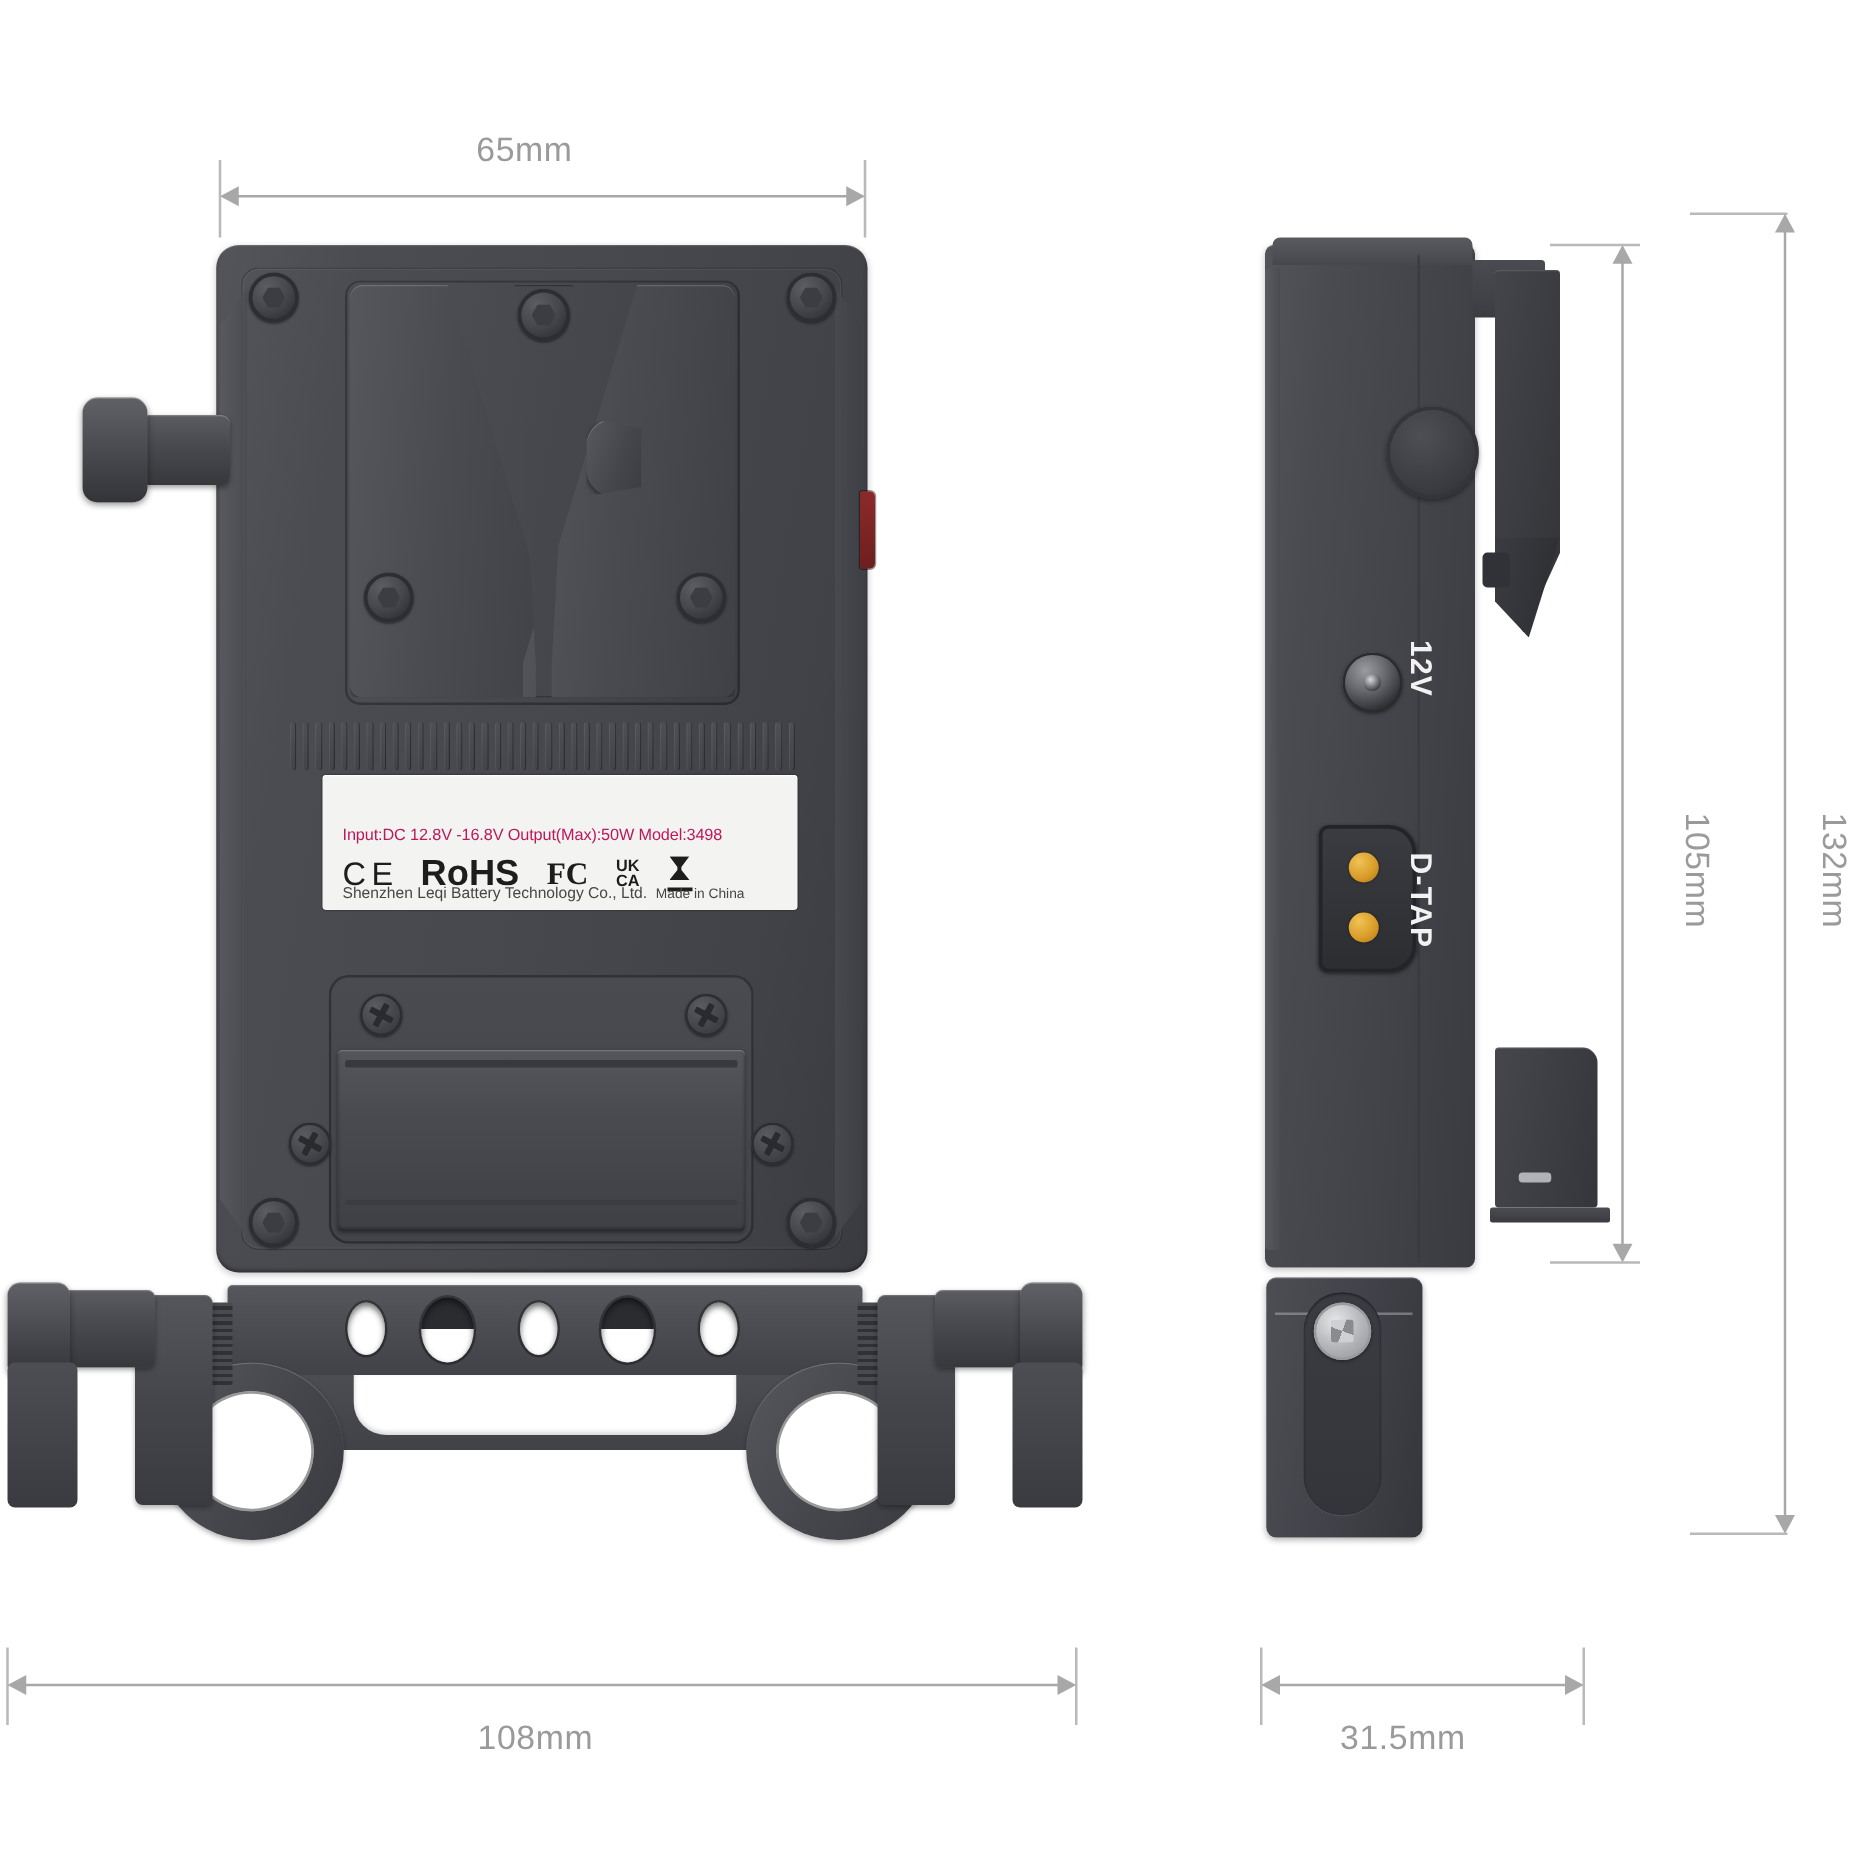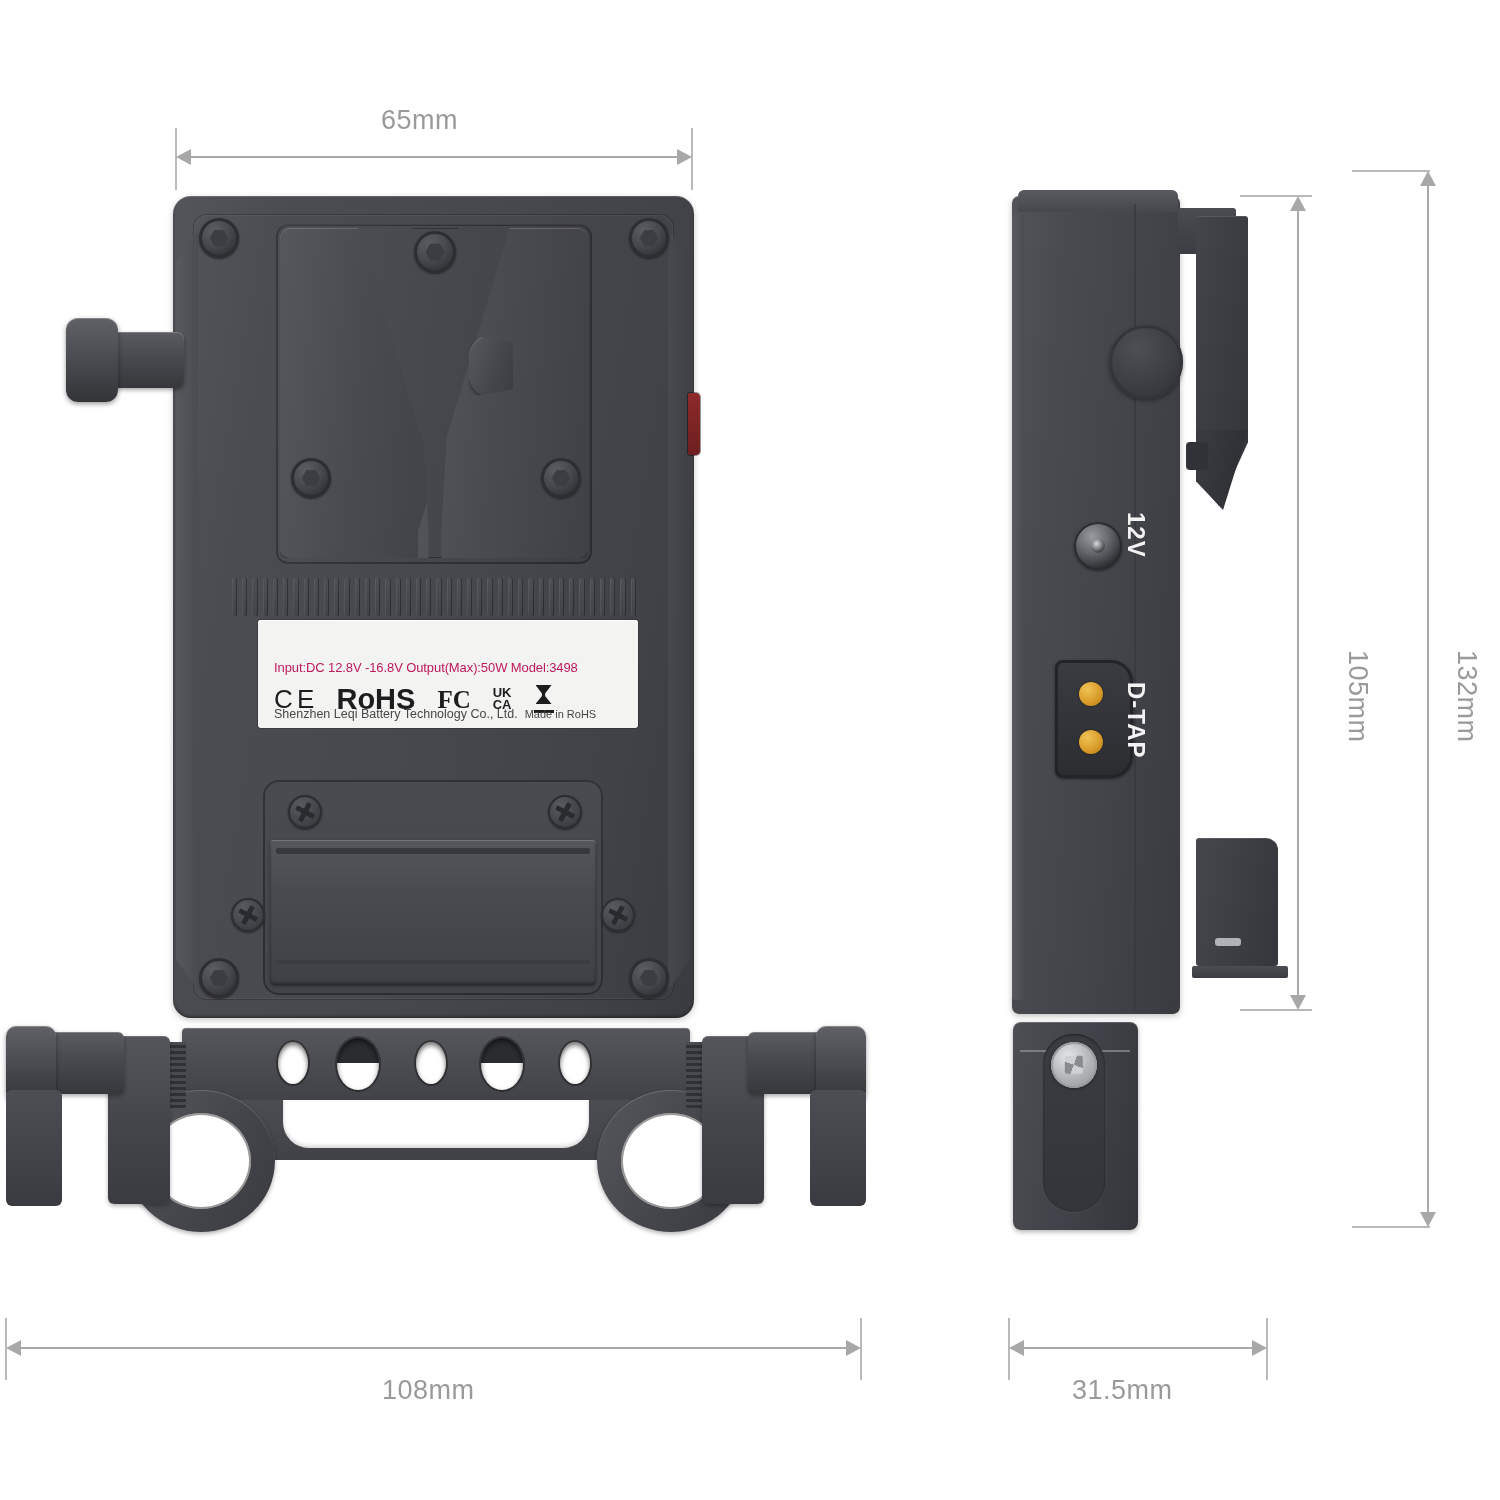--- a/index.html
+++ b/index.html
@@ -245,21 +245,21 @@
         <span class="mk ukca">
           <span>UK</span><br>
           <span>CA</span>
         </span>
         <span class="wee">
             <i></i>
             <b></b>
           </span>
       </div>
       <div class="lp-row lp-foot">
-        <span>Shenzhen Leqi Battery Technology Co., Ltd.</span>&nbsp;&nbsp;<span style="font-size:11px;">Made in RoHS</span>
+        <span>Shenzhen Leqi Battery Technology Co., Ltd.</span>&nbsp;&nbsp;<span style="font-size:11px;">Made in China</span>
       </div>
     </div>
 
     <div class="part" style="left:263px;top:780px;width:340px;height:215px;border-radius:16px;
                 background:linear-gradient(180deg,#4a4b50,#434449);
                 box-shadow:inset 0 0 0 2px rgba(0,0,0,.32);"></div>
     <div class="part" style="left:270px;top:840px;width:326px;height:145px;border-radius:4px;
                 background:linear-gradient(180deg,#55565b,#4a4b50 35%,#3f4045);
                 box-shadow:inset 0 1px 0 rgba(255,255,255,.2),inset 0 -2px 3px rgba(0,0,0,.4),0 1px 3px rgba(0,0,0,.35);"></div>
     <div class="part" style="left:276px;top:848px;width:314px;height:6px;background:#34353a;border-radius:2px;opacity:.85;"></div>

